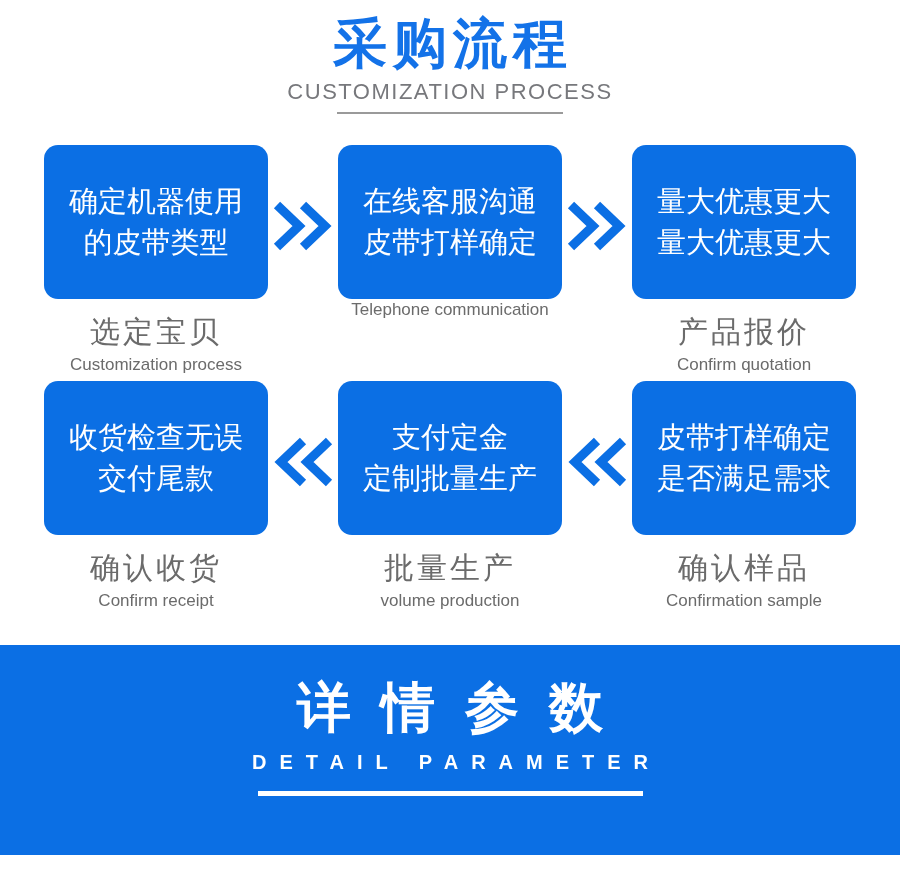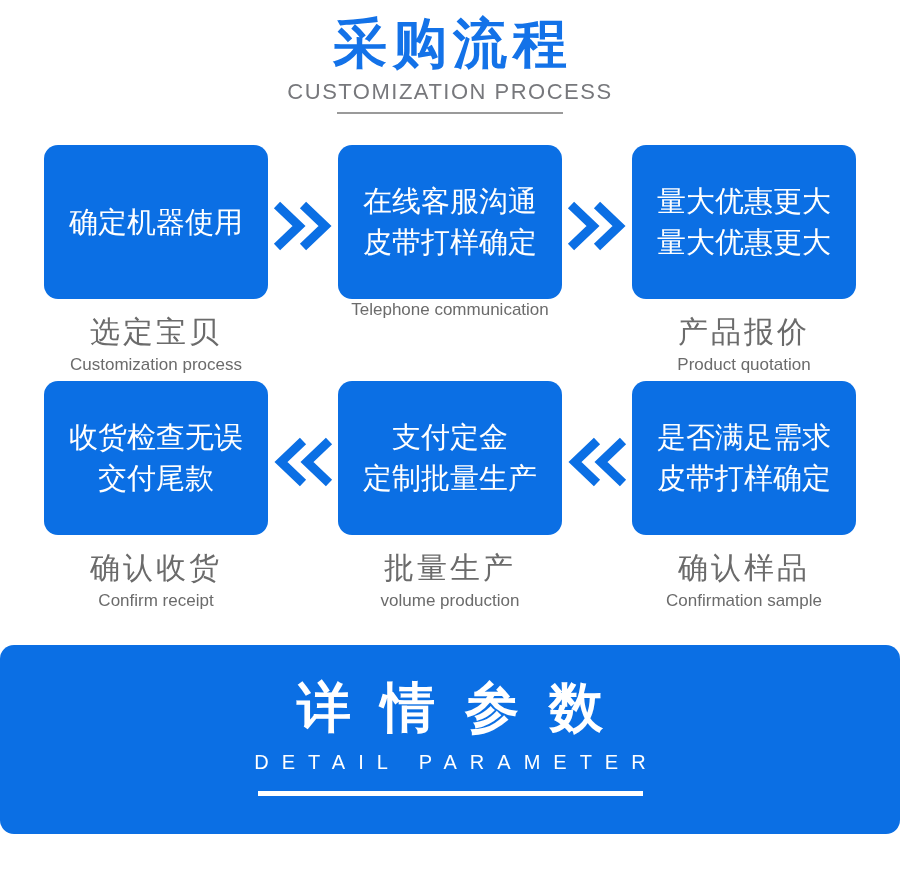--- a/index.html
+++ b/index.html
@@ -74,39 +74,38 @@
     display: flex;
     justify-content: center;
     align-items: center;
   }
   .connector svg { display: block; }
   .chev { stroke: var(--primary-blue, #0b6fe4); stroke-width: 9; fill: none; }
   
   .banner {
     margin-top: 33px;
     width: 900px;
-    height: 189px;
+    height: 210px;
     background: var(--primary-blue, #0b6fe4);
     box-sizing: border-box;
     padding-top: 31px;
     text-align: center;
-    border-radius: 14px;
   }
   .banner-title-cn {
     font-size: 54px;
     font-weight: 700;
     color: #ffffff;
     letter-spacing: 30px;
     padding-left: 30px;
     line-height: 62px;
   }
   .banner-title-en {
     margin-top: 12px;
     font-size: 20px;
-    font-weight: 400;
+    font-weight: 700;
     color: #ffffff;
     letter-spacing: 13px;
     padding-left: 13px;
     line-height: 24px;
   }
   .banner-bar {
     width: 385px;
     height: 5px;
     background: #ffffff;
     margin: 17px auto 0 auto;
@@ -123,20 +122,21 @@
     <div class="title-underline"></div>
   </div>
 
   <div class="flow">
 
     <div class="flow-row">
 
       <div class="cell">
         <div class="box">
           <div>确定机器使用</div>
+          <div>的皮带类型</div>
         </div>
         <div class="caption-cn">选定宝贝</div>
         <div class="caption-en">Customization process</div>
       </div>
 
       <div class="connector">
         <svg width="62" height="56" viewBox="0 0 62 56">
           <polyline class="chev" points="5,7 27,28 5,49"></polyline>
           <polyline class="chev" points="31,7 53,28 31,49"></polyline>
         </svg>
@@ -156,21 +156,21 @@
           <polyline class="chev" points="31,7 53,28 31,49"></polyline>
         </svg>
       </div>
 
       <div class="cell">
         <div class="box">
           <div>量大优惠更大</div>
           <div>量大优惠更大</div>
         </div>
         <div class="caption-cn">产品报价</div>
-        <div class="caption-en">Product quotation</div>
+        <div class="caption-en">Confirm quotation</div>
       </div>
 
     </div>
 
     <div class="flow-row">
 
       <div class="cell">
         <div class="box">
           <div>收货检查无误</div>
           <div>交付尾款</div>
@@ -197,22 +197,22 @@
 
       <div class="connector">
         <svg width="62" height="56" viewBox="0 0 62 56">
           <polyline class="chev" points="57,7 35,28 57,49"></polyline>
           <polyline class="chev" points="31,7 9,28 31,49"></polyline>
         </svg>
       </div>
 
       <div class="cell">
         <div class="box">
+          <div>皮带打样确定</div>
           <div>是否满足需求</div>
-          <div>皮带打样确定</div>
         </div>
         <div class="caption-cn">确认样品</div>
         <div class="caption-en">Confirmation sample</div>
       </div>
 
     </div>
   </div>
 
   <div class="banner">
     <div class="banner-title-cn">详情参数</div>

